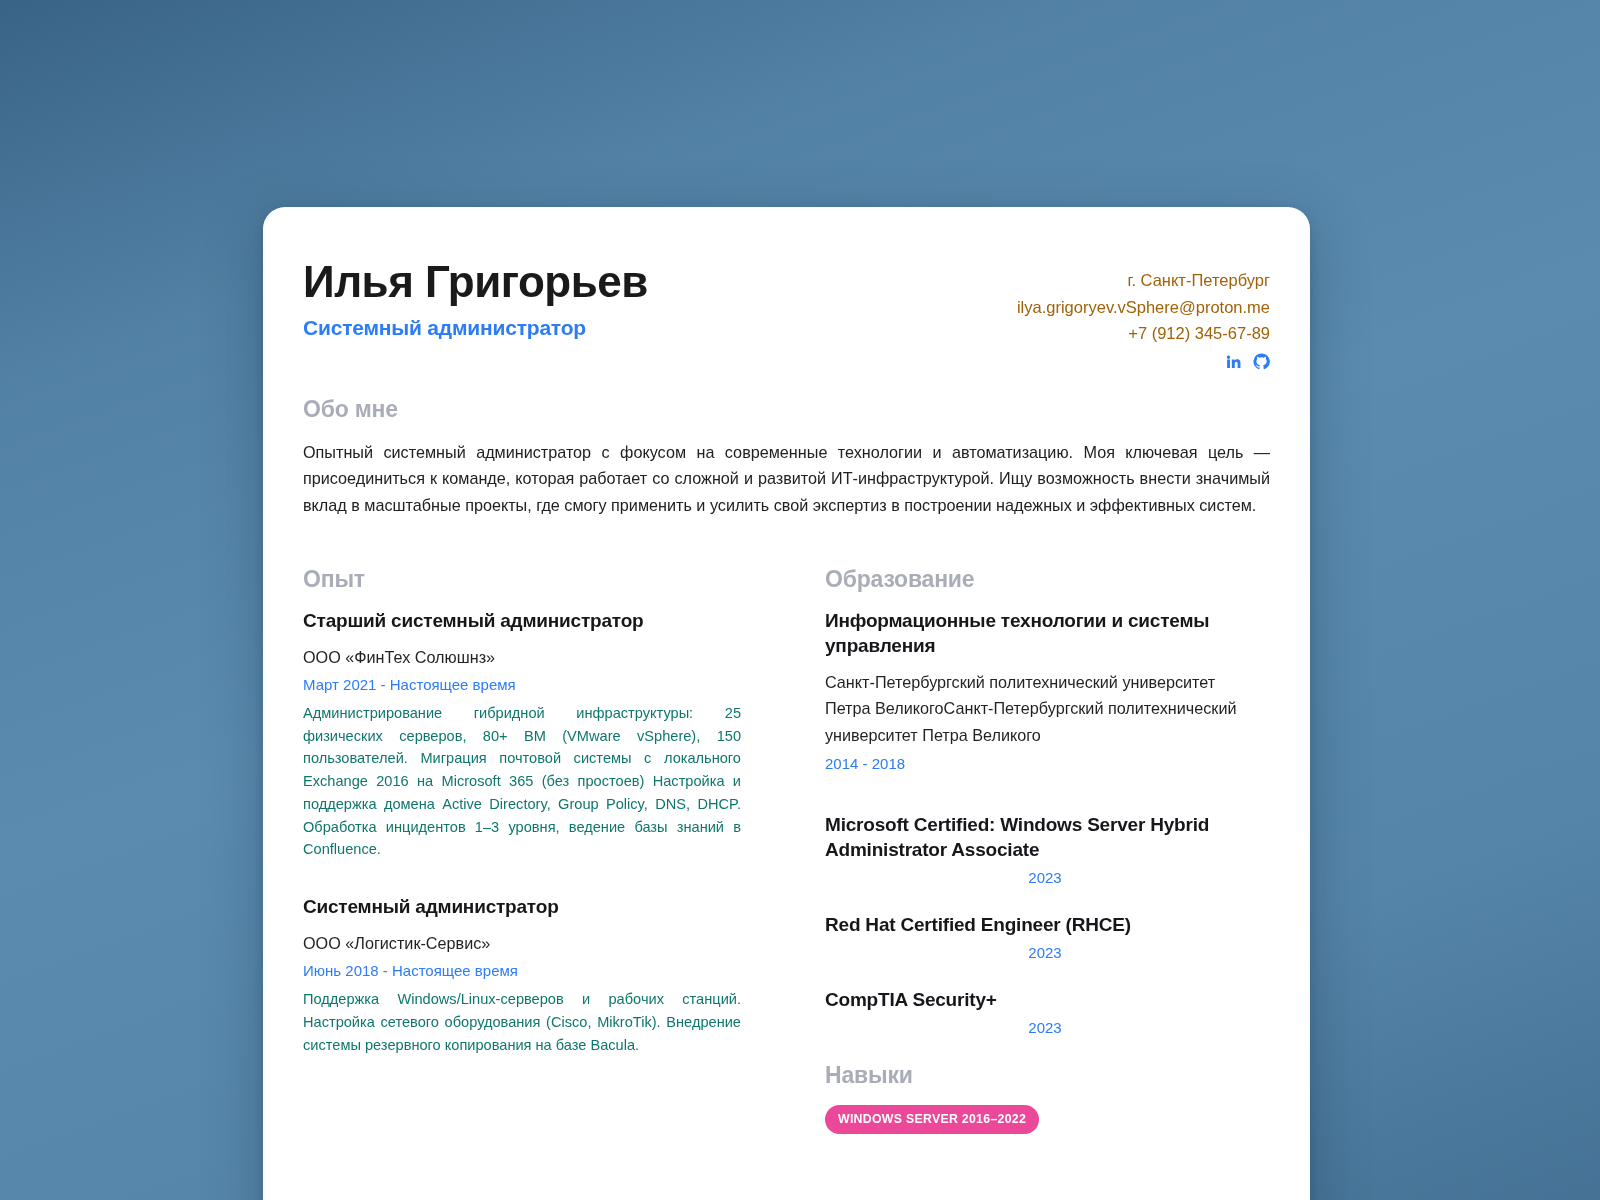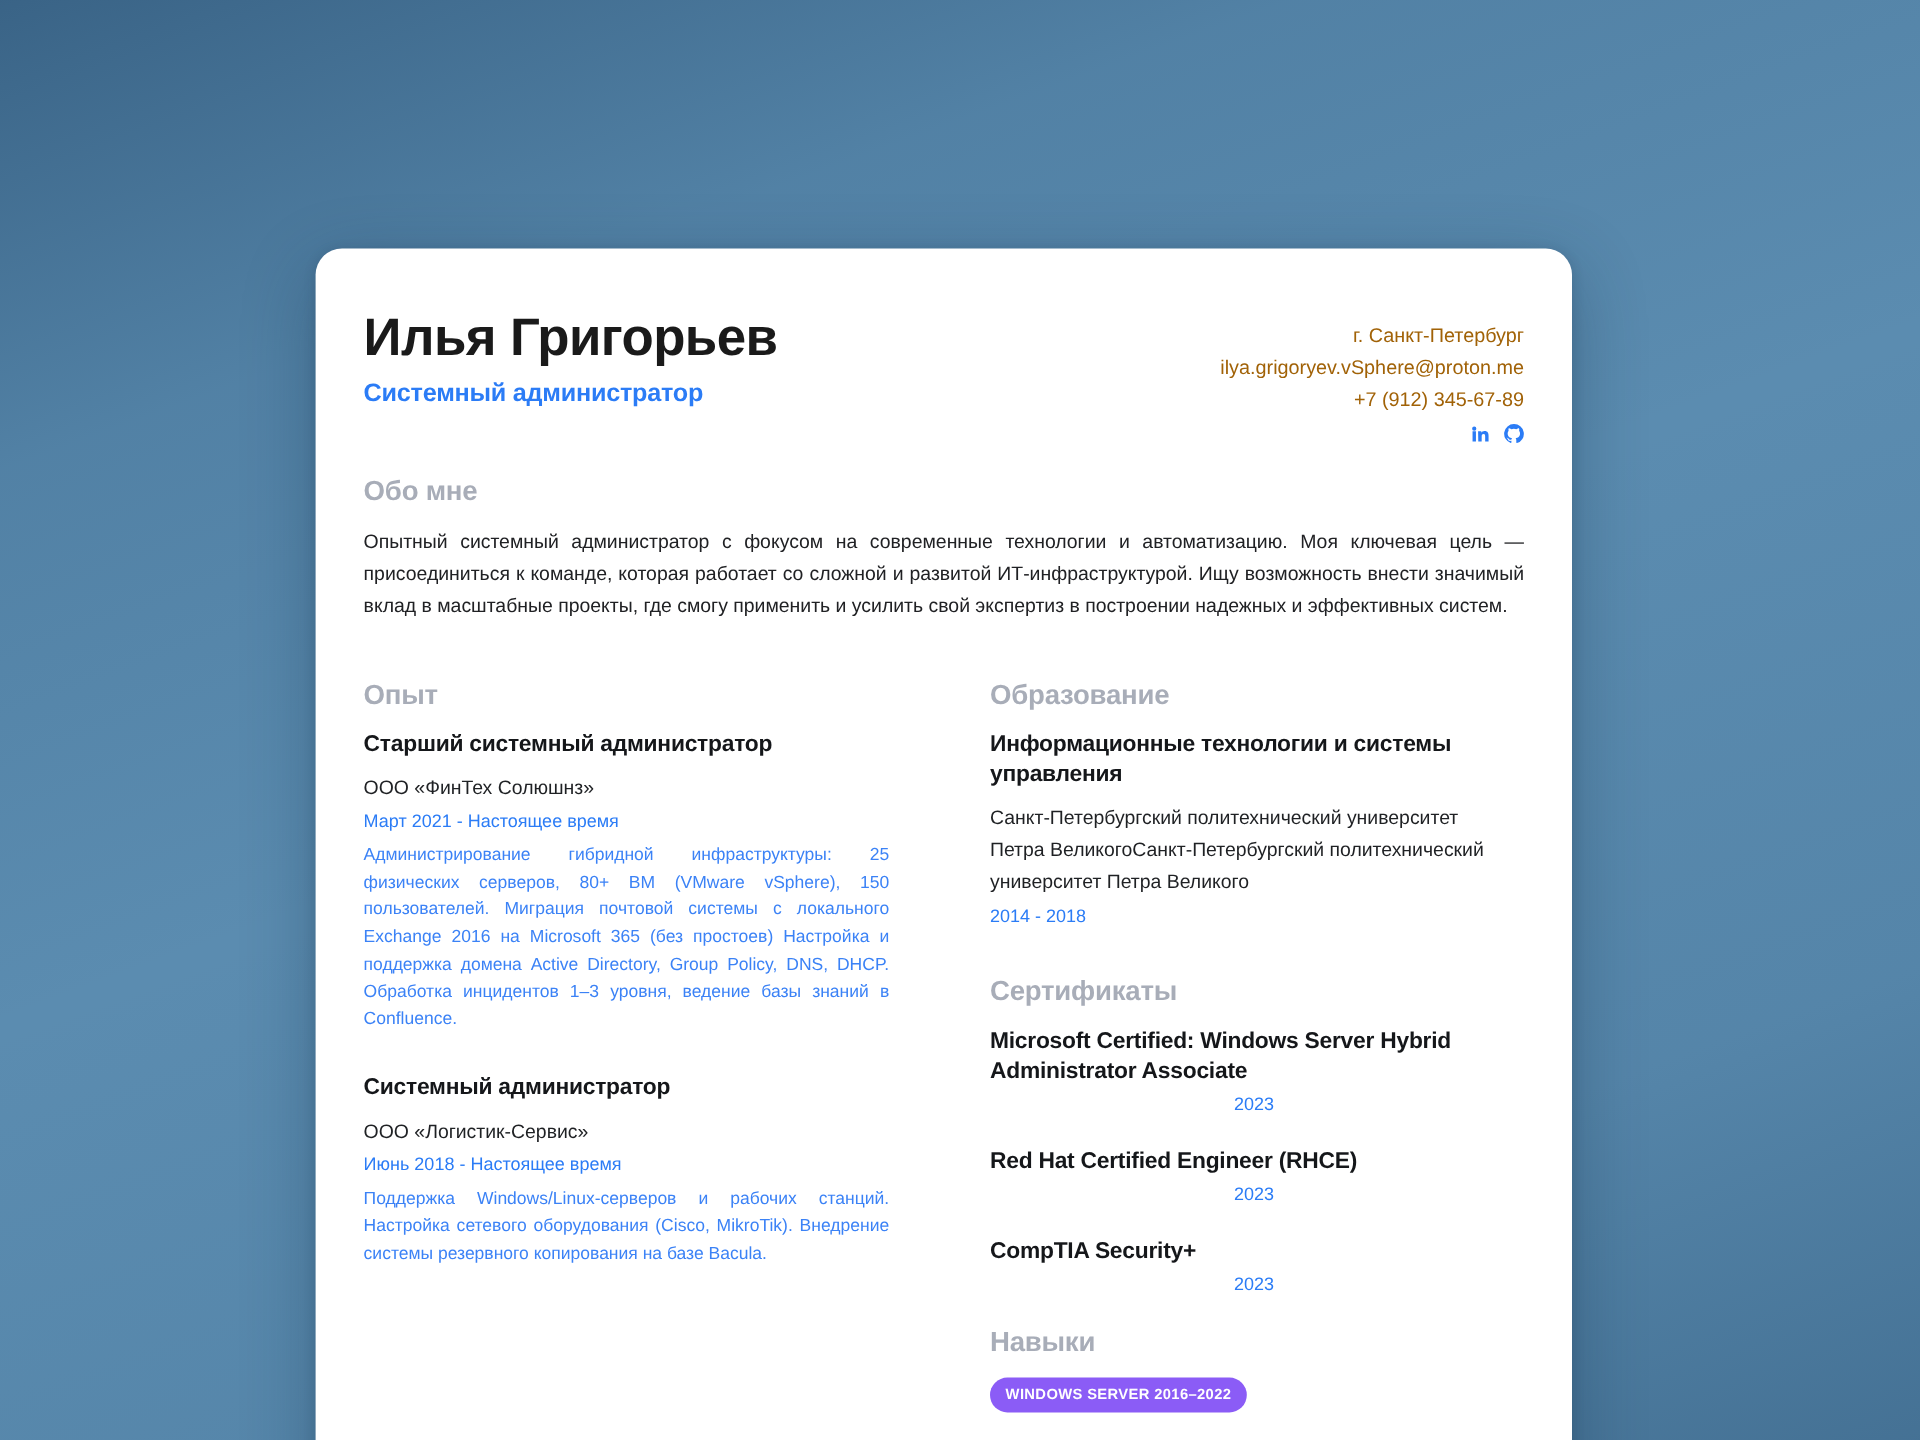--- a/index.html
+++ b/index.html
@@ -133,21 +133,21 @@
     margin-top: 11px;
   }
   .entry-org.multiline { line-height: 1.62; }
   .entry-date {
     font-size: 15px;
     color: #2b7cf6;
     margin-top: 7px;
   }
   .entry-desc {
     font-size: 14.6px;
-    color: #3b82f6;
+    color: #0f766e;
     line-height: 1.56;
     text-align: justify;
     margin-top: 9px;
   }
   .block-gap { margin-top: 40px; }
 
   .cert { margin-bottom: 26px; }
   .cert-name {
     font-size: 19px;
     font-weight: bold;
@@ -161,21 +161,21 @@
     margin-top: 7px;
     text-align: center;
   }
 
   .skills-wrap {
     display: flex;
     flex-wrap: wrap;
     gap: 9px;
   }
   .skill {
-    background: #8b5cf6;
+    background: #ec4899;
     color: #ffffff;
     font-size: 12.3px;
     font-weight: bold;
     letter-spacing: 0.3px;
     text-transform: uppercase;
     padding: 8px 13px;
     border-radius: 999px;
     white-space: nowrap;
     line-height: 1;
   }
@@ -242,21 +242,20 @@
       <div>
         <h2 class="section-title">Образование</h2>
         <div class="entry">
           <div class="entry-title">Информационные технологии и системы управления</div>
           <div class="entry-org multiline">Санкт-Петербургский политехнический университет Петра ВеликогоСанкт-Петербургский политехнический университет Петра Великого</div>
           <div class="entry-date">2014 - 2018</div>
         </div>
       </div>
 
       <div class="block-gap">
-        <h2 class="section-title">Сертификаты</h2>
 
         <div class="cert">
           <div class="cert-name">Microsoft Certified: Windows Server Hybrid Administrator Associate</div>
           <div class="cert-year">2023</div>
         </div>
         <div class="cert">
           <div class="cert-name">Red Hat Certified Engineer (RHCE)</div>
           <div class="cert-year">2023</div>
         </div>
         <div class="cert">

